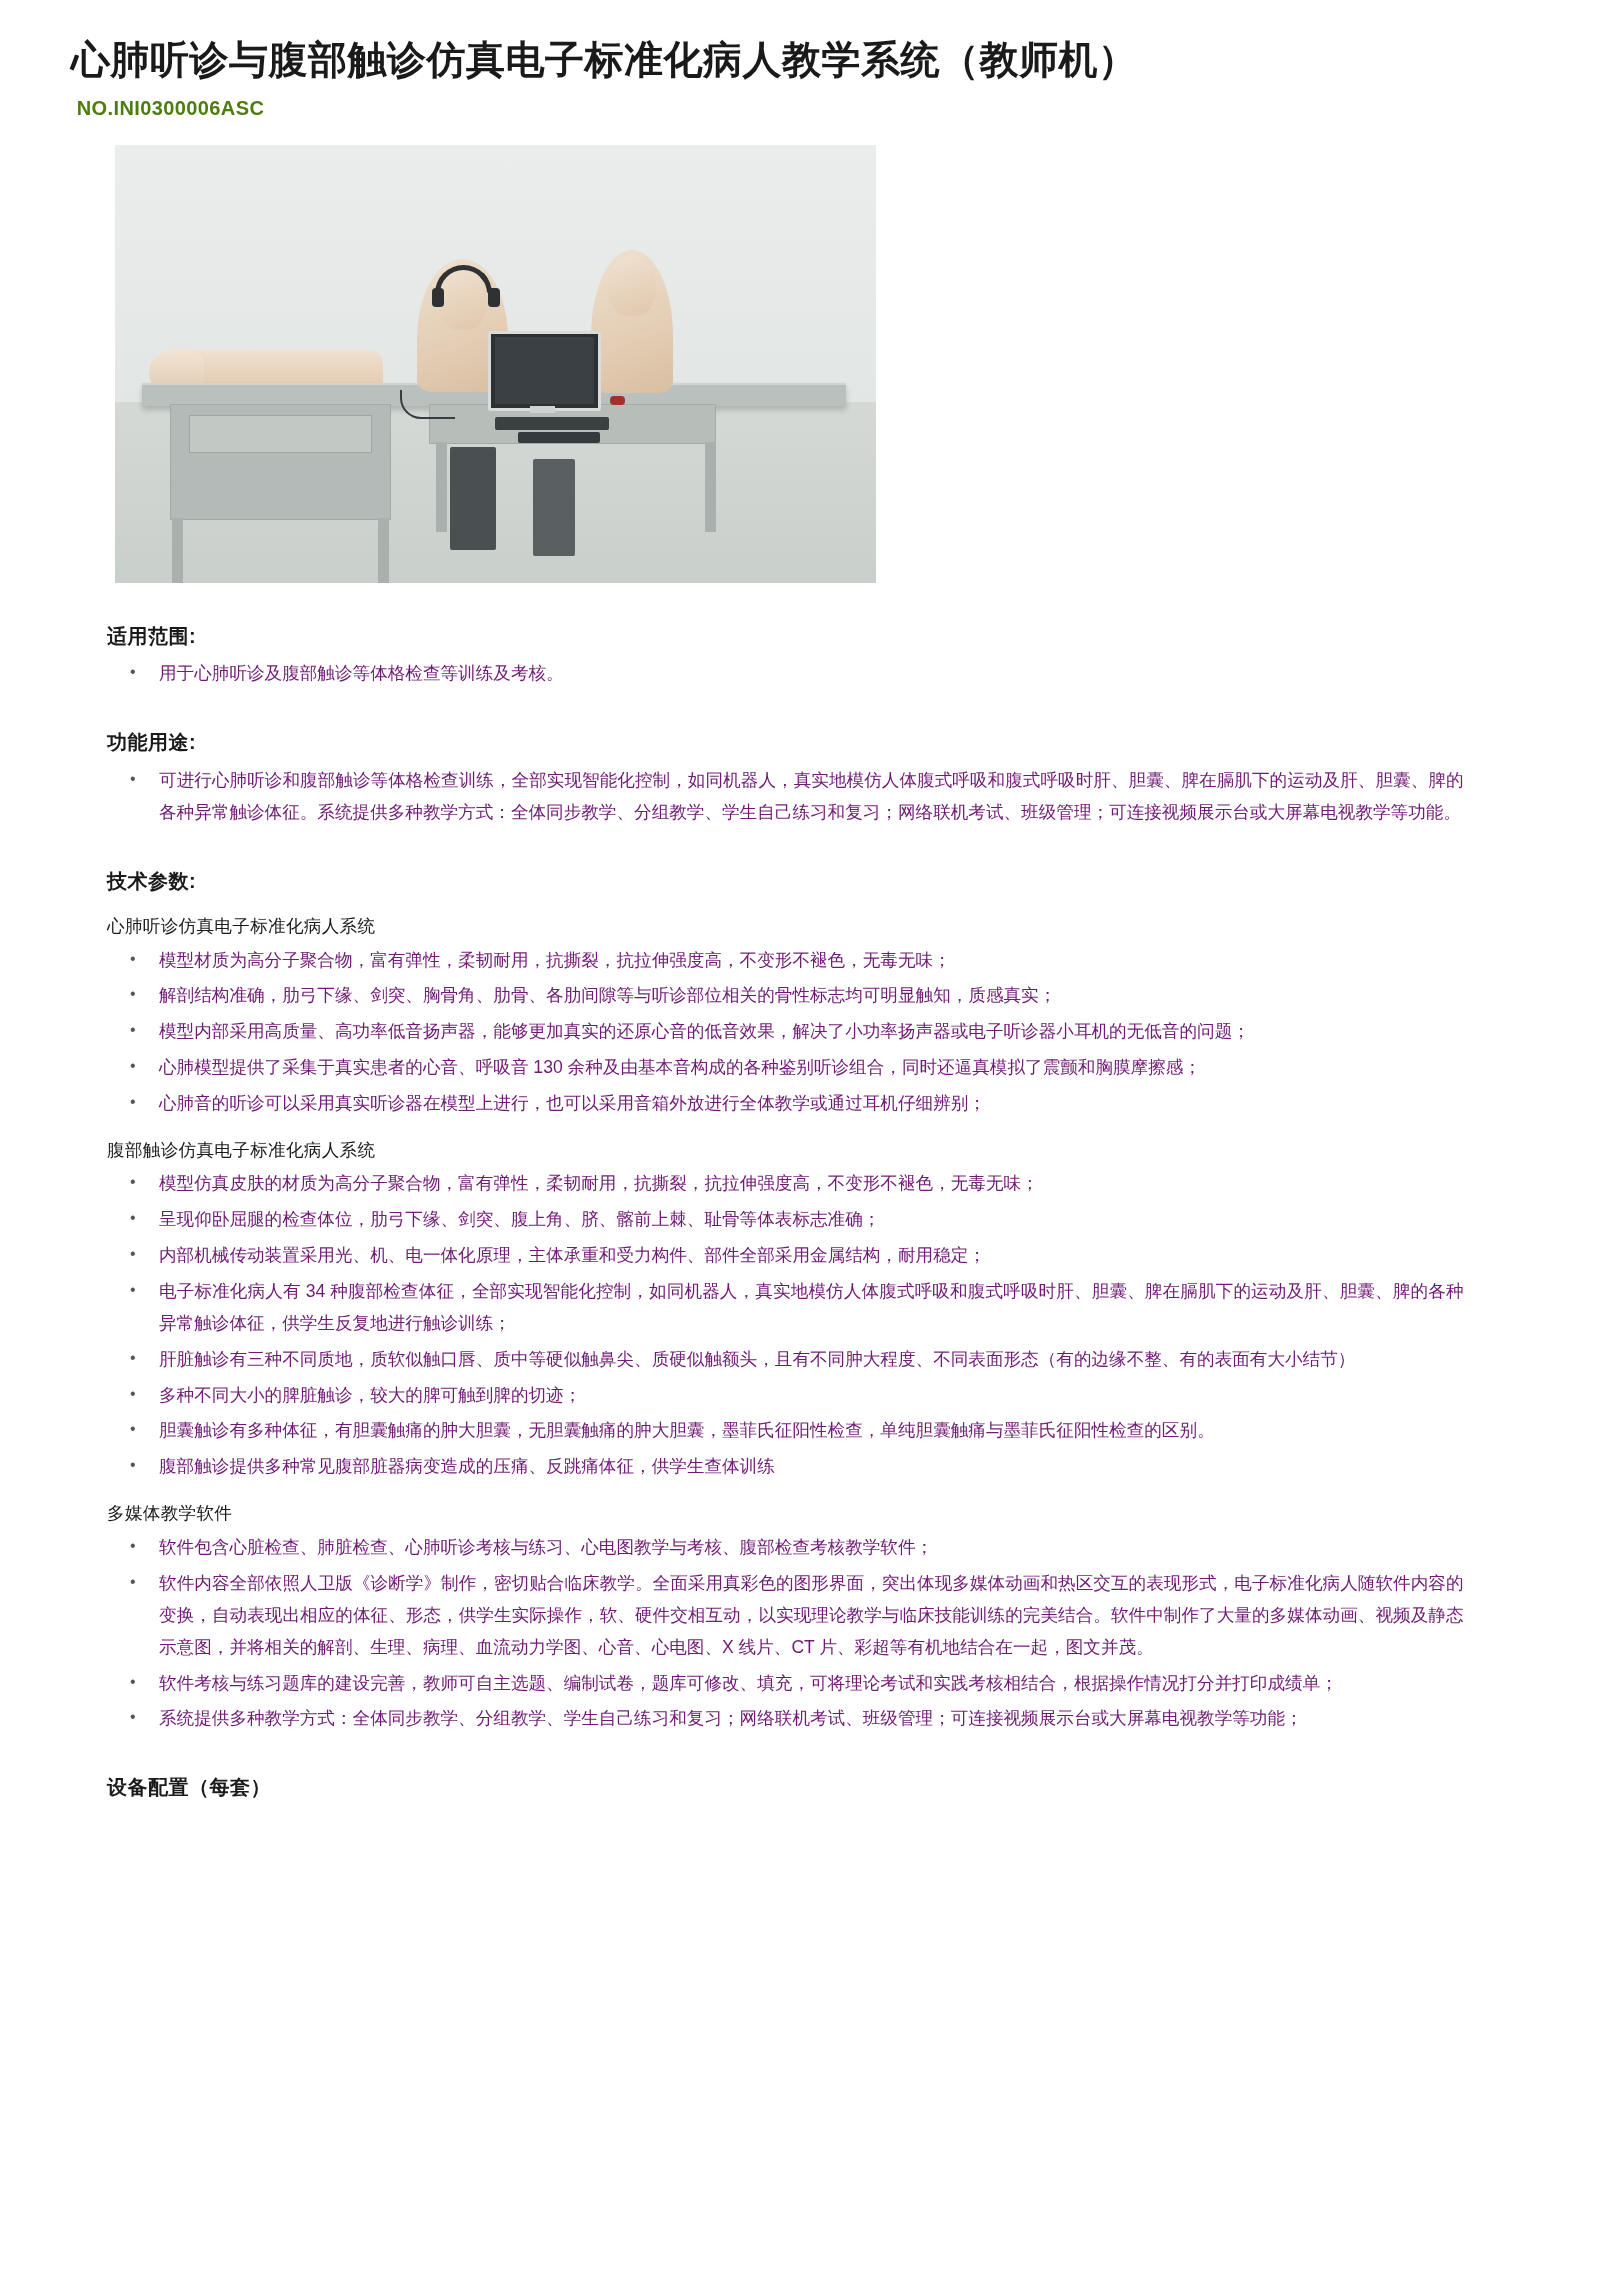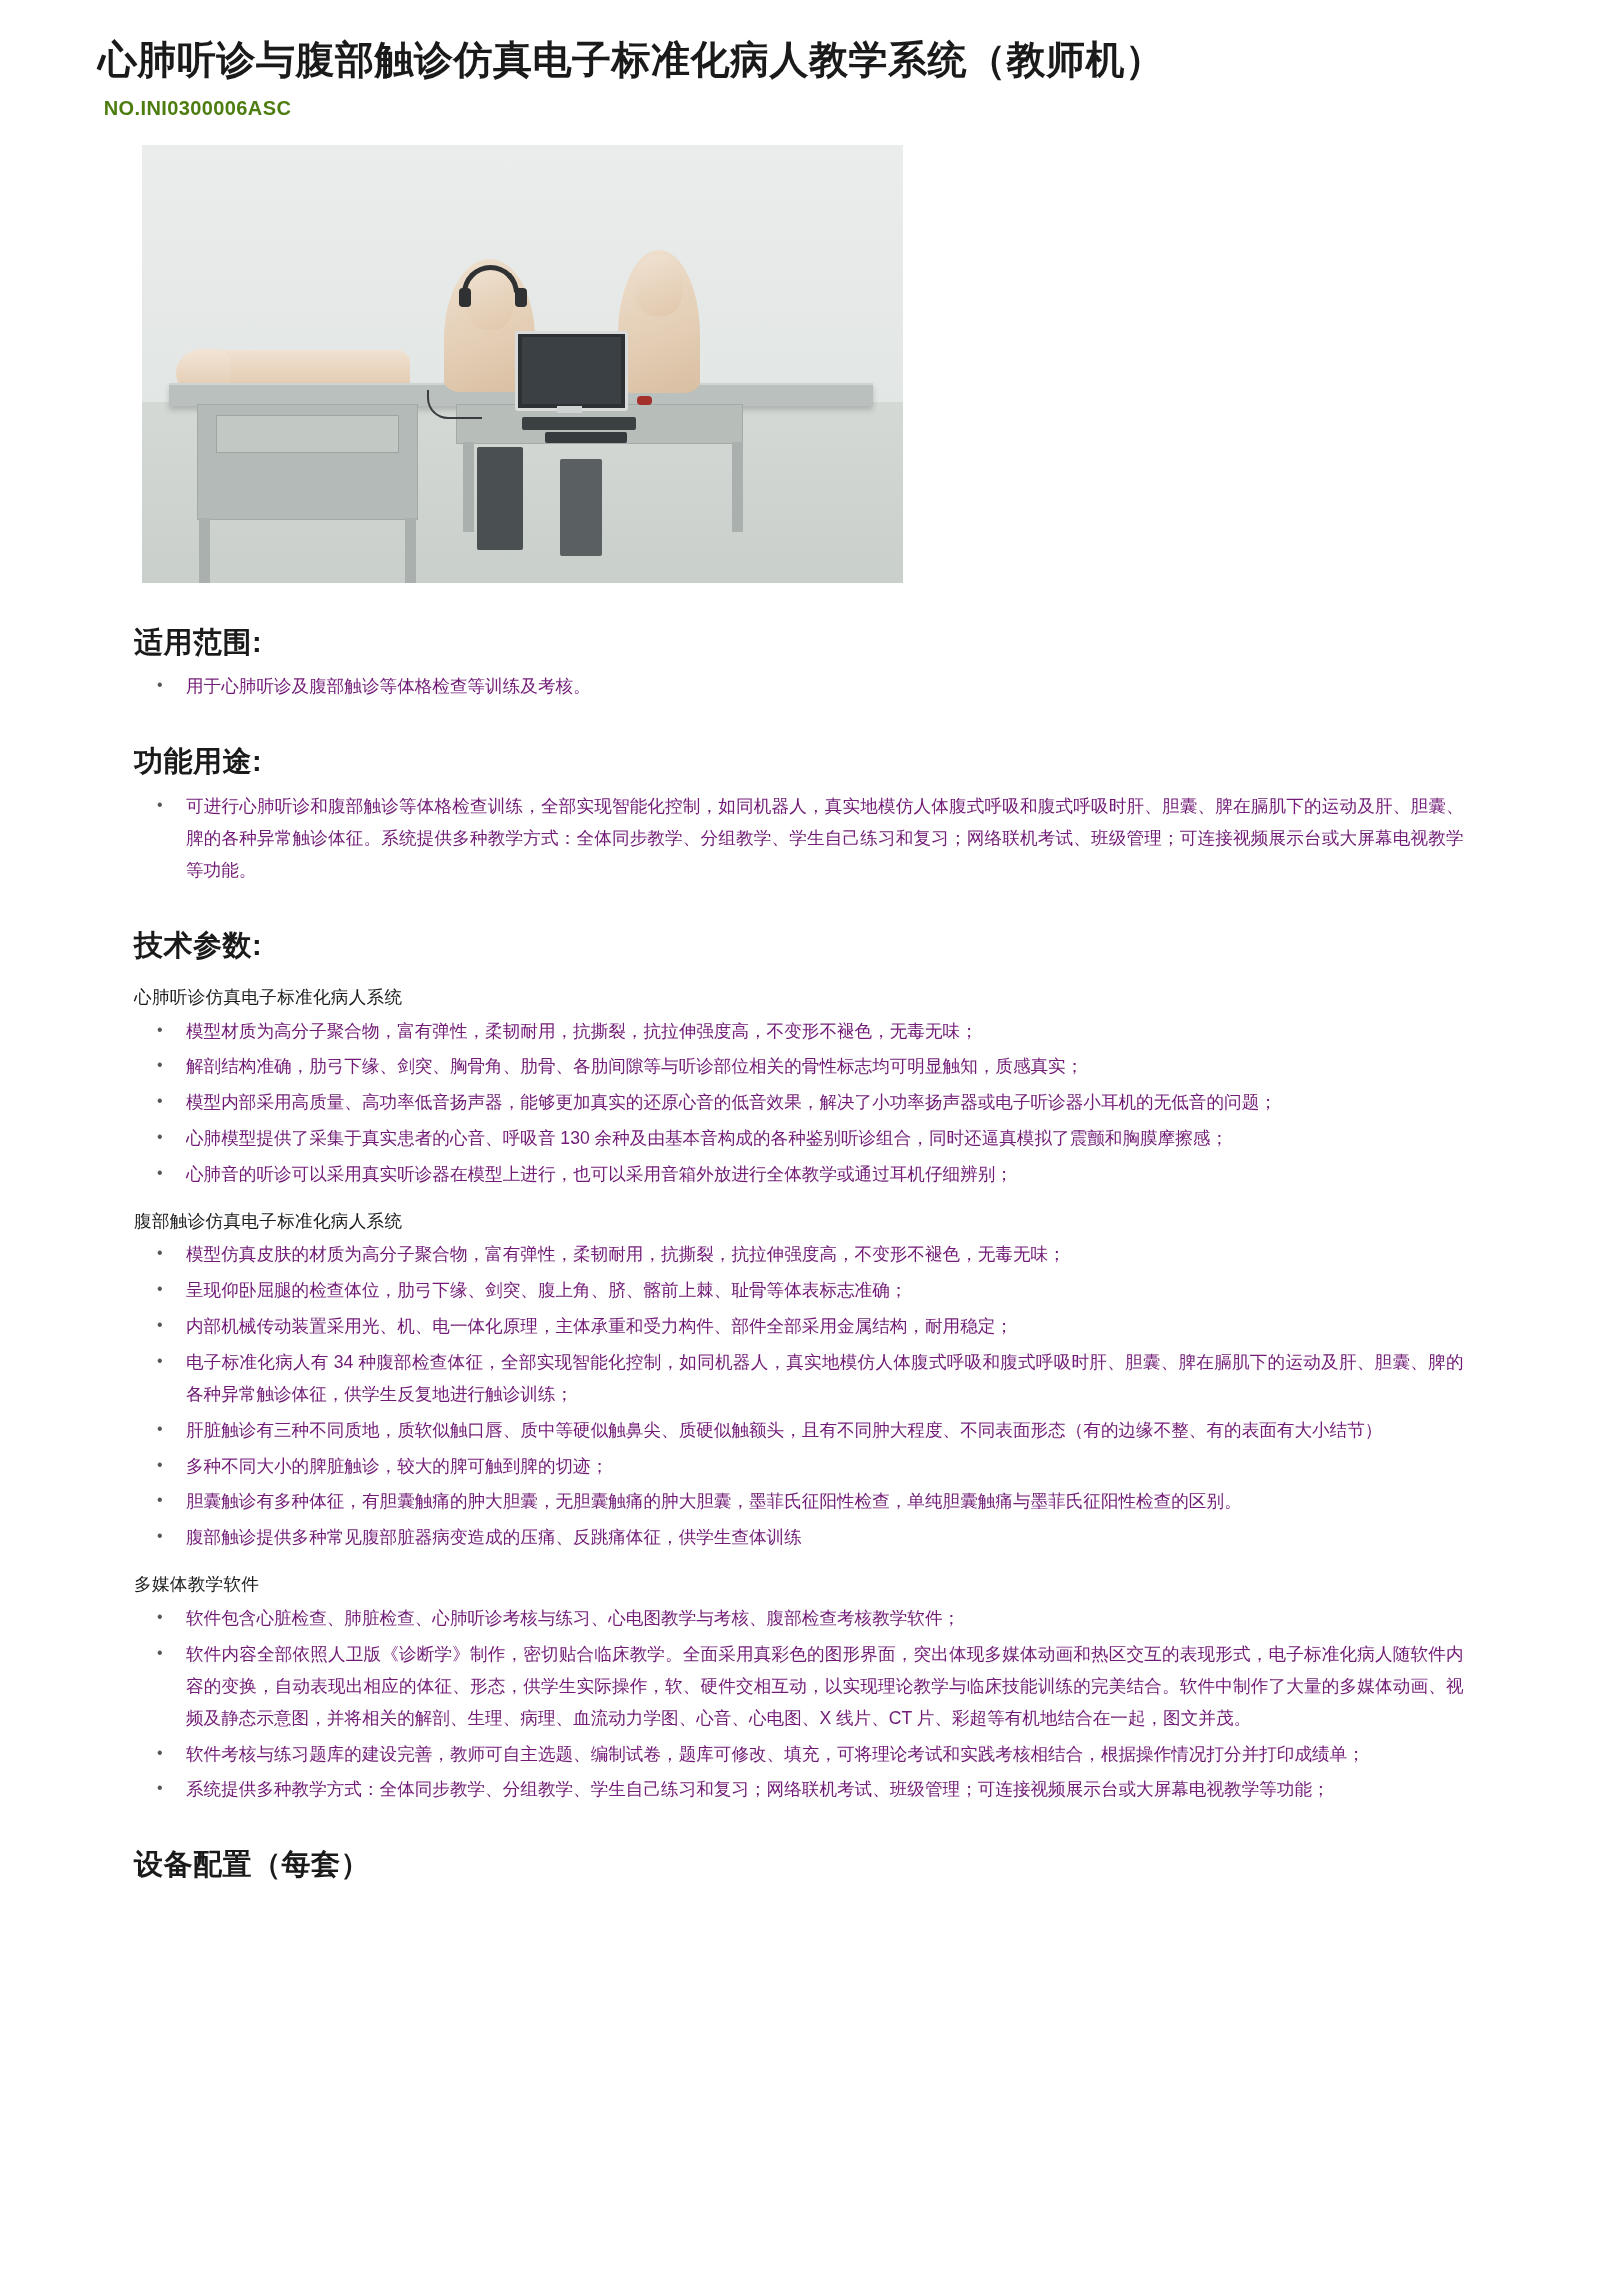--- a/index.html
+++ b/index.html
@@ -10,21 +10,21 @@
   body {
     width: 1617px;
     min-height: 2283px;
     font-family: "Liberation Sans", "DejaVu Sans", sans-serif;
     color: #231f20;
     -webkit-font-smoothing: antialiased;
   }
   .page {
     width: 1566px;
     box-sizing: border-box;
-    padding: 27px 74px 38px 98px;
+    padding: 27px 74px 38px 71px;
   }
   .doc-title {
     font-size: 39px;
     font-weight: bold;
     color: #1a1a1a;
     letter-spacing: 0.5px;
     line-height: 1.2;
     margin: 9.5px 0 0 0;
     white-space: nowrap;
   }
@@ -241,21 +241,21 @@
     position: absolute;
     left: 403px;
     top: 287px;
     width: 82px;
     height: 11.4px;
     background: #343a3d;
     border-radius: 1.9px;
   }
 
   h2.section {
-    font-size: 29px;
+    font-size: 20px;
     font-weight: bold;
     color: #1a1a1a;
     margin: 40px 0 7.6px 36px;
     letter-spacing: 0.5px;
   }
   h3.subsection {
     font-size: 17.6px;
     font-weight: normal;
     color: #1a1a1a;
     margin: 19px 0 5.7px 36px;

